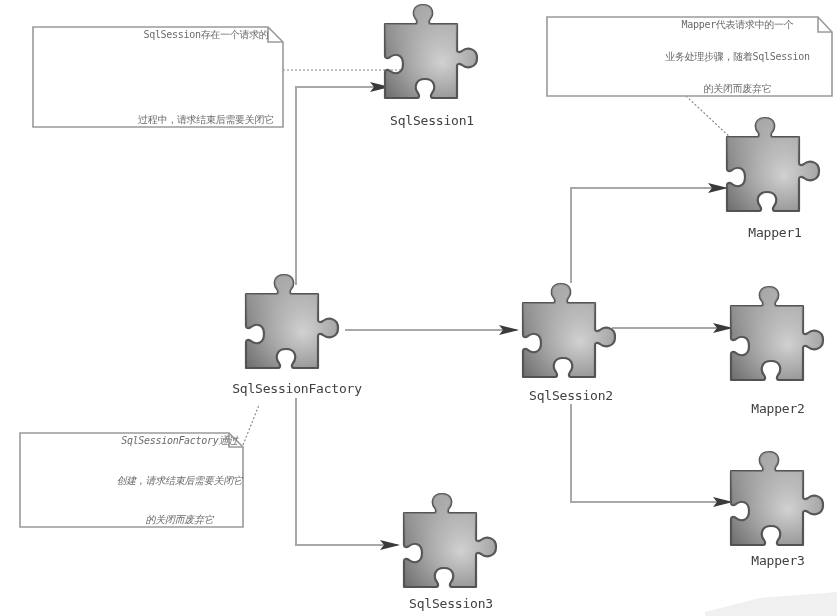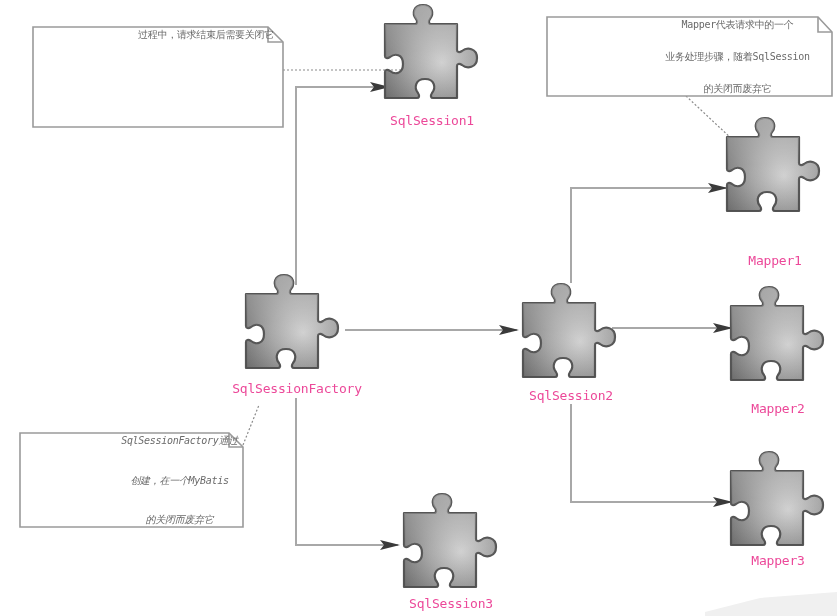--- a/index.html
+++ b/index.html
@@ -17,21 +17,21 @@
     justify-content: space-between;
     flex-direction: column;
     white-space: nowrap;
     letter-spacing: -0.3px;
     margin-left: 48px;
   }
   .label {
     position: absolute;
     font-family: "DejaVu Sans Mono", "Liberation Mono", monospace;
     font-size: 13px;
-    color: #ec4899;
+    color: #404040;
     white-space: nowrap;
     transform: translateX(-50%);
     letter-spacing: -0.2px;
   }
 </style>
 </head>
 <body>
 
 <svg id="canvas" width="837" height="616" viewBox="0 0 837 616" xmlns="http://www.w3.org/2000/svg">
   <defs>
@@ -128,34 +128,35 @@
   <use href="#piece" x="519" y="279" width="104" height="104"></use>
   <use href="#piece" x="723" y="113" width="104" height="104"></use>
   <use href="#piece" x="727" y="282" width="104" height="104"></use>
   <use href="#piece" x="727" y="447" width="104" height="104"></use>
   <use href="#piece" x="400" y="489" width="104" height="104"></use>
 
   <path d="M705,612 L760,598 L837,592 L837,616 L705,616 Z" fill="#f0f0f0"></path>
 </svg>
 
 <div class="note" style="left:33px; top:27px; width:250px; height:100px;">
+  <div>SqlSession存在一个请求的</div>
   <div>过程中，请求结束后需要关闭它</div>
 </div>
 
 <div class="note" style="left:547px; top:17px; width:285px; height:79px;">
   <div>Mapper代表请求中的一个</div>
   <div>业务处理步骤，随着SqlSession</div>
   <div>的关闭而废弃它</div>
 </div>
 
 <div class="note" style="left:20px; top:433px; width:223px; height:94px;font-style:italic;">
   <div>SqlSessionFactory通过</div>
-  <div>创建，在一个MyBatis</div>
+  <div>创建，请求结束后需要关闭它</div>
   <div>的关闭而废弃它</div>
 </div>
 
 <div class="label" style="left:432px; top:113px;">SqlSession1</div>
 <div class="label" style="left:297px; top:381px;">SqlSessionFactory</div>
 <div class="label" style="left:571px; top:388px;">SqlSession2</div>
-<div class="label" style="left:775px; top:225px;margin-top:28px;">Mapper1</div>
+<div class="label" style="left:775px; top:225px;">Mapper1</div>
 <div class="label" style="left:778px; top:385px;margin-top:16px;">Mapper2</div>
 <div class="label" style="left:778px; top:553px;">Mapper3</div>
 <div class="label" style="left:451px; top:596px;">SqlSession3</div>
 
 </body></html>

